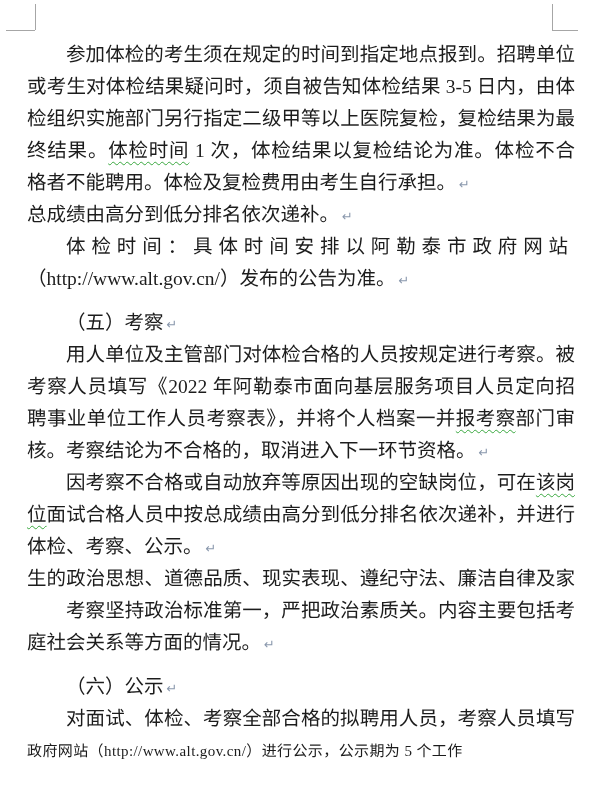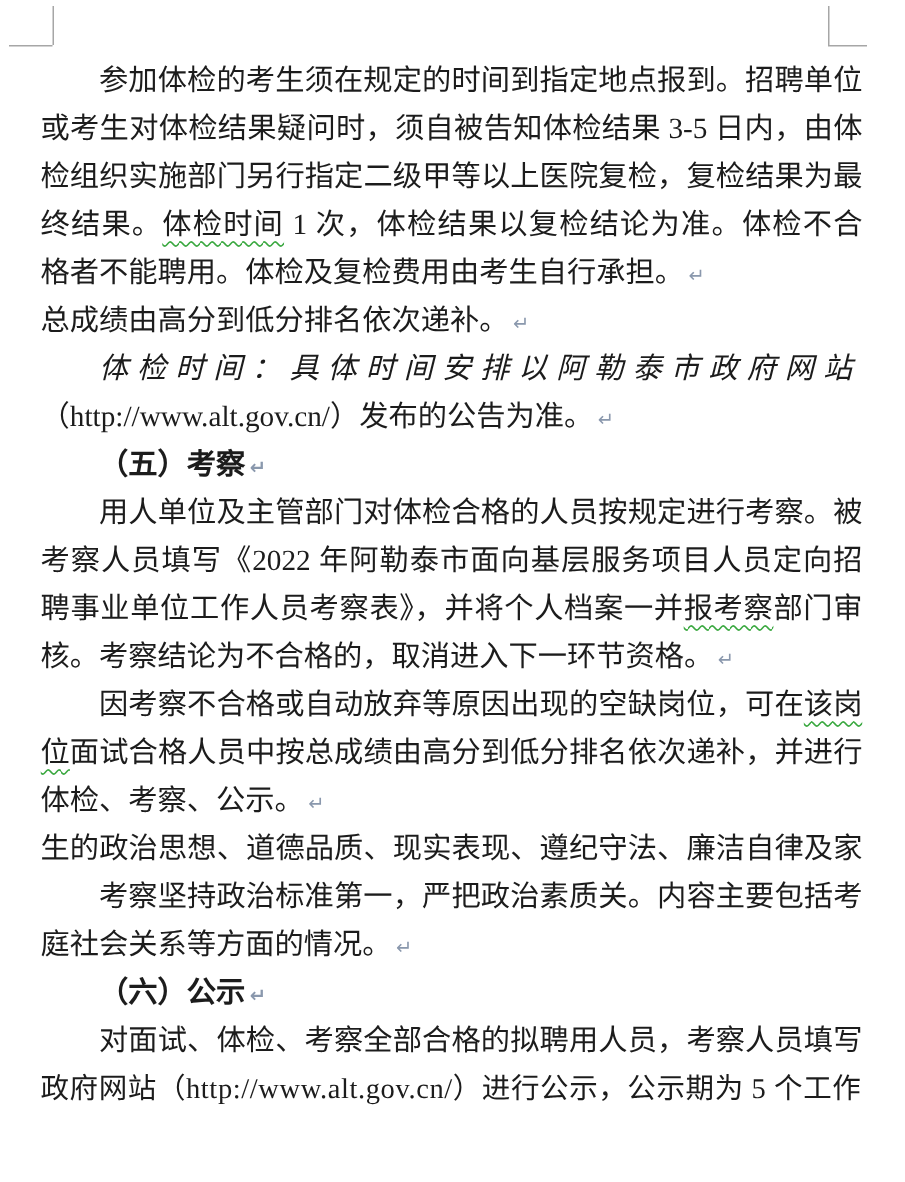--- a/index.html
+++ b/index.html
@@ -20,23 +20,23 @@
     color:var(--text-color,#1c1c1c);
     font-size:19.5px;line-height:32px;
   }
   .block{margin:0;}
   .line{
     height:32px;overflow:hidden;
     text-align:justify;text-align-last:justify;
   }
   .line.final{text-align-last:left;}
   .line.first{text-indent:39px;}
-  .line.spread{letter-spacing:5.9px;text-align:center;text-align-last:left;font-style:italic;}
-  .line.compact{font-size:19px;letter-spacing:0.4px;white-space:nowrap;text-align:right;text-align-last:left;}
-  .heading .line{font-weight:bold;}
+  .line.spread{letter-spacing:5.9px;text-align:center;text-align-last:left;}
+  .line.compact{font-size:15px;letter-spacing:0.4px;white-space:nowrap;text-align:right;text-align-last:left;}
+  .heading .line{font-weight:normal;margin-top:12px;}
   .squiggle{
     text-decoration-line:underline;
     text-decoration-style:wavy;
     text-decoration-color:var(--squiggle-color,#3aa840);
     text-decoration-thickness:1px;
     text-underline-offset:4px;
     text-decoration-skip-ink:none;
   }
   .pmark{
     color:var(--pmark-color,#8a98ad);

